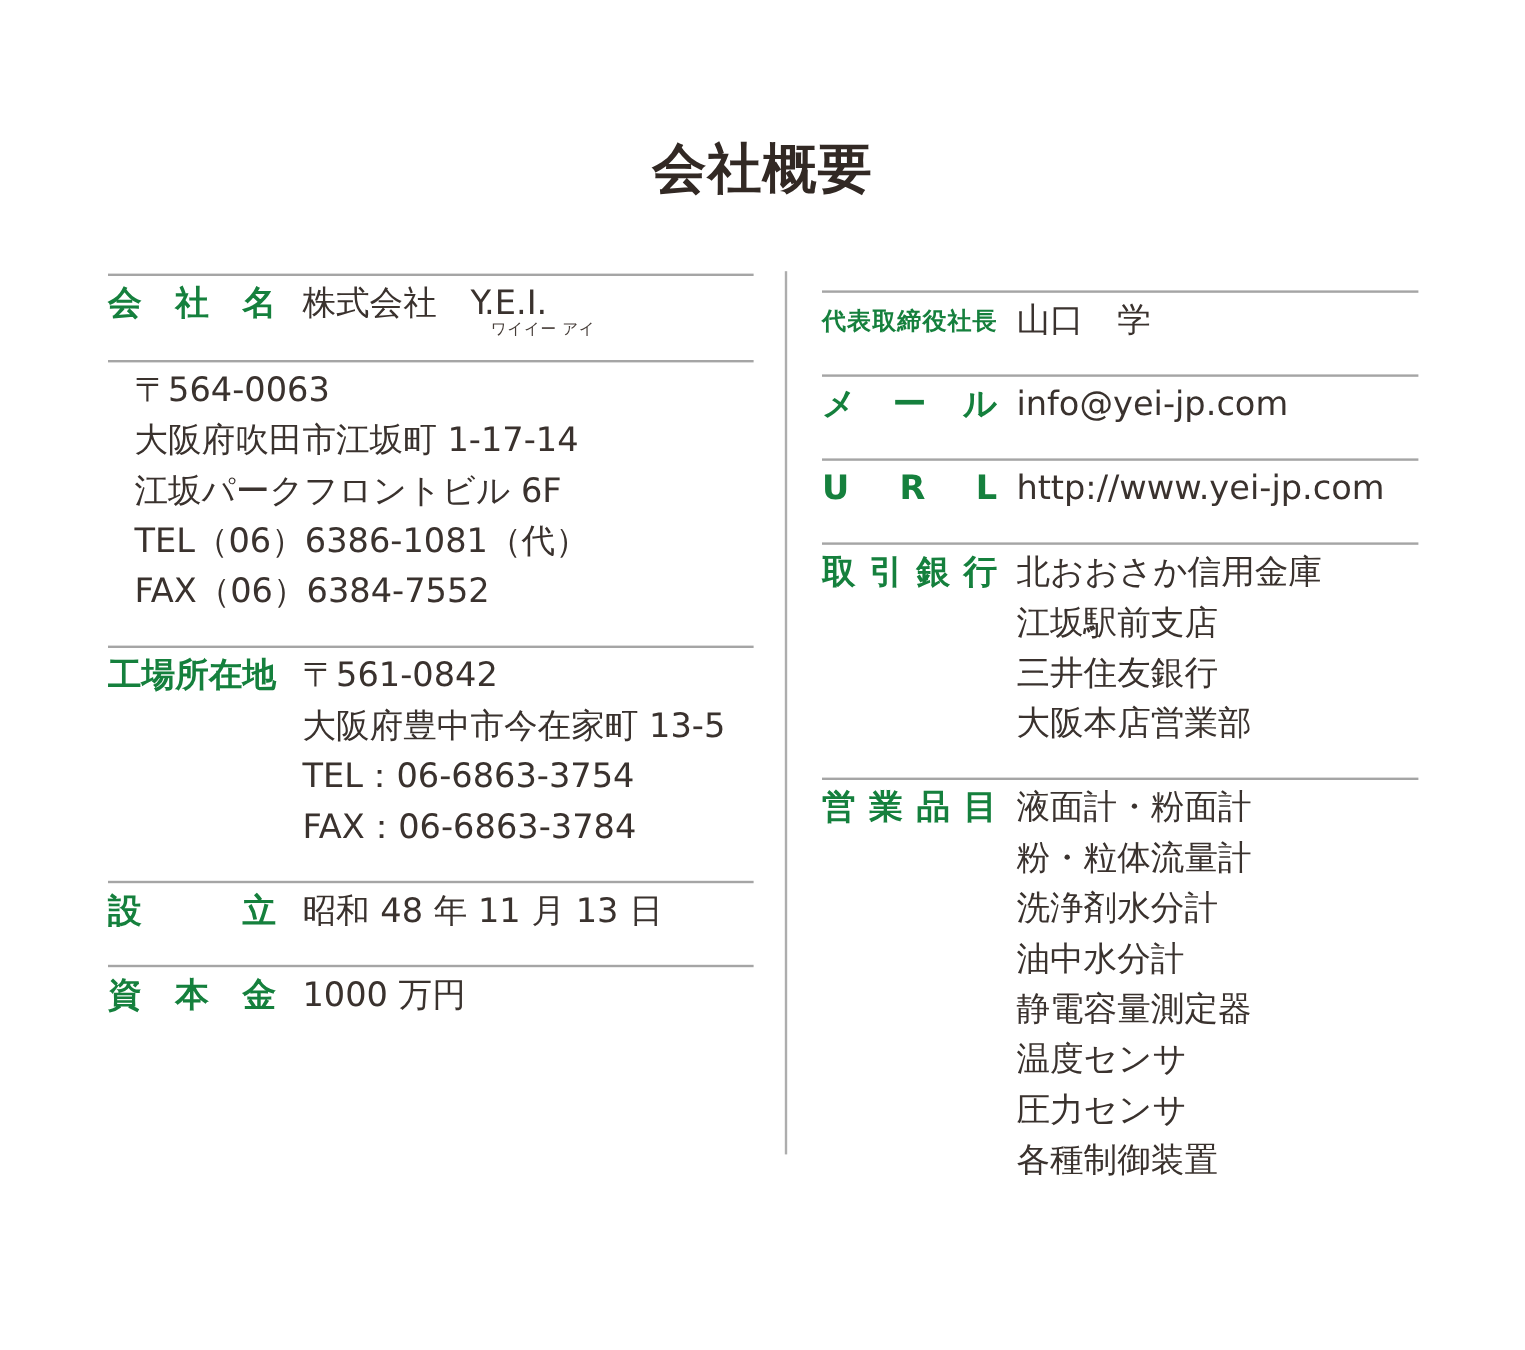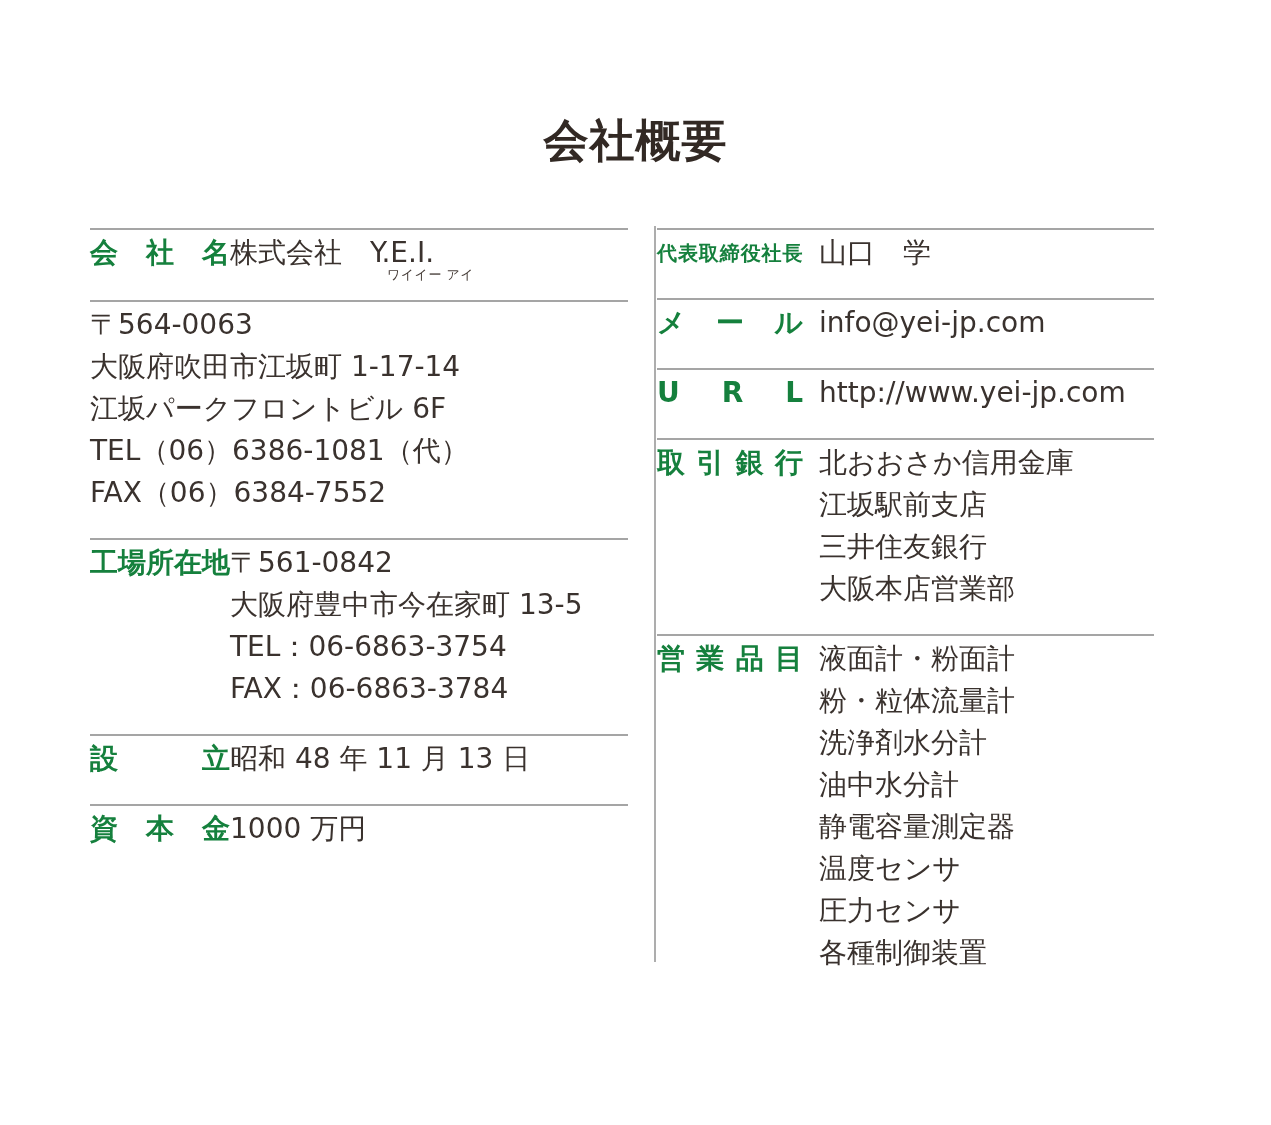--- a/index.html
+++ b/index.html
@@ -20,21 +20,21 @@
     font-size: 45px;
     font-weight: 700;
     letter-spacing: 1px;
     color: #322924;
   }
   .column {
     position: absolute;
     top: 228px;
   }
   .column-left  { left: 90px;  width: 538px; }
-  .column-right { left: 657px; width: 497px; }
+  .column-right { left: 685px; width: 497px; margin-top: 14px; }
   .column-divider {
     position: absolute;
     left: 654px; top: 226px;
     width: 2px; height: 736px;
     background: #adadad;
   }
   .row {
     display: flex;
     align-items: flex-start;
     border-top: 2px solid #a5a5a5;
@@ -53,21 +53,21 @@
   .column-right .field-label { width: 146px; }
   .field-label.small {
     font-size: 20px;
     letter-spacing: 0.5px;
   }
   .field-value {
     font-size: 28px;
     line-height: 42px;
     color: #3a322e;
   }
-  .column-left  .field-value { }
+  .column-left  .field-value { margin-left: 22px; }
   .column-right .field-value { margin-left: 16px; }
   .ruby-wrap {
     position: relative;
     display: inline-block;
     margin-left: 28px;
   }
   .furigana {
     position: absolute;
     left: 17px; top: 36px;
     font-size: 13px;

